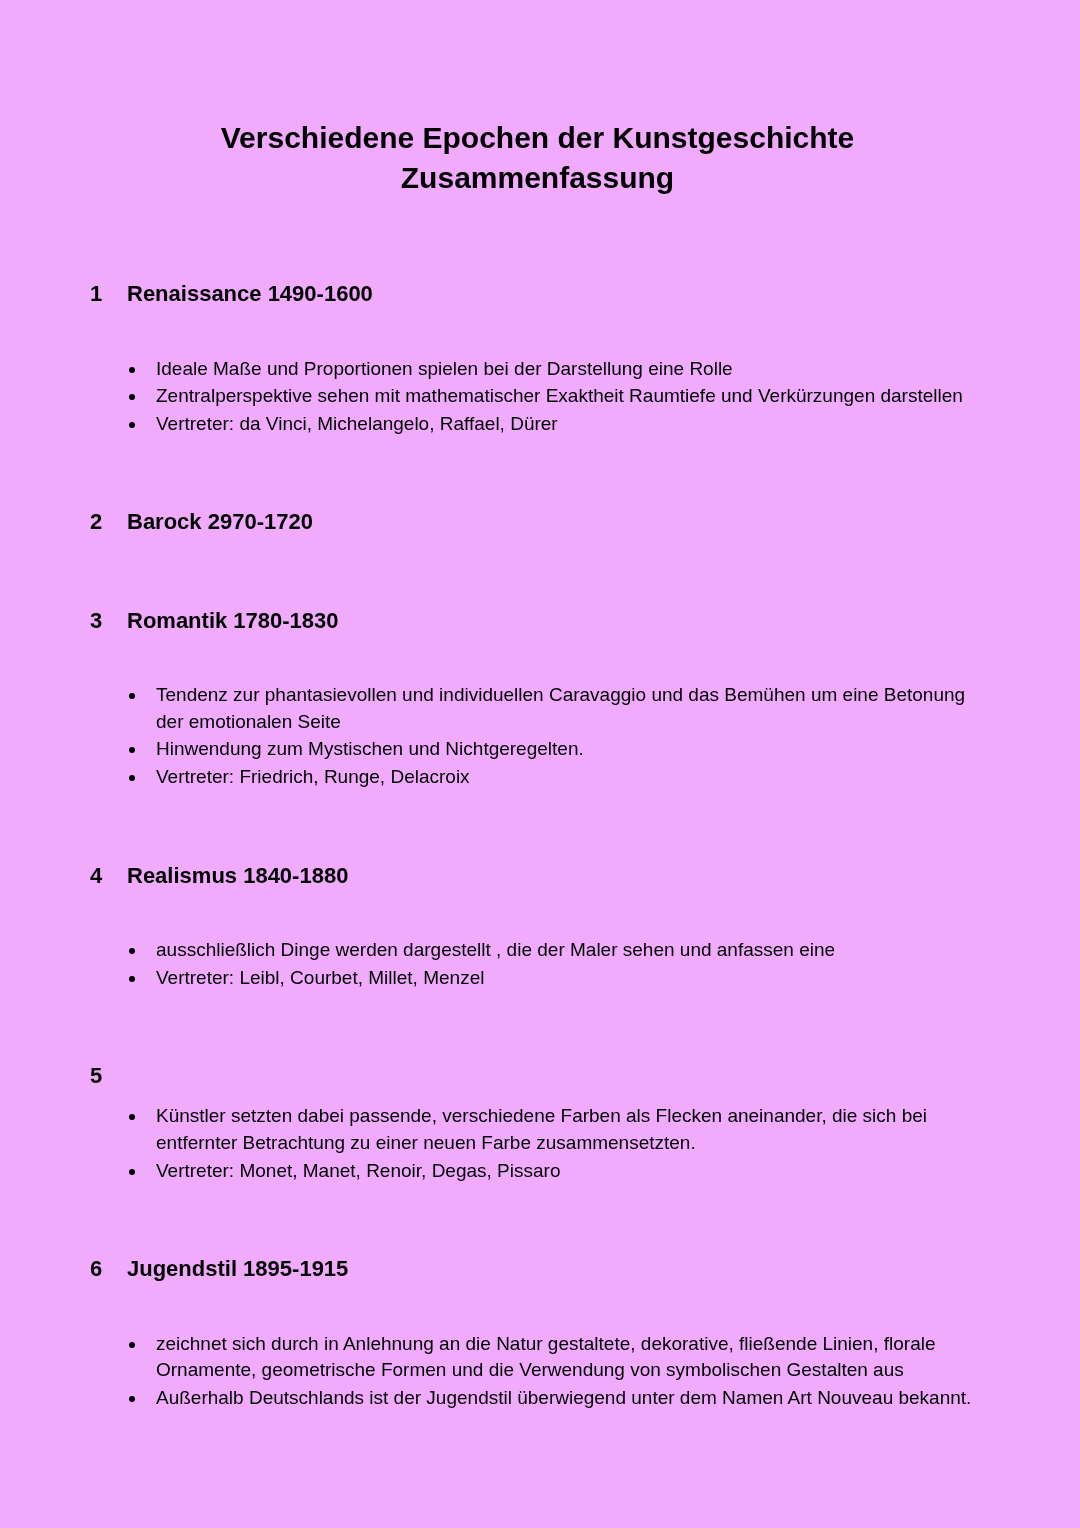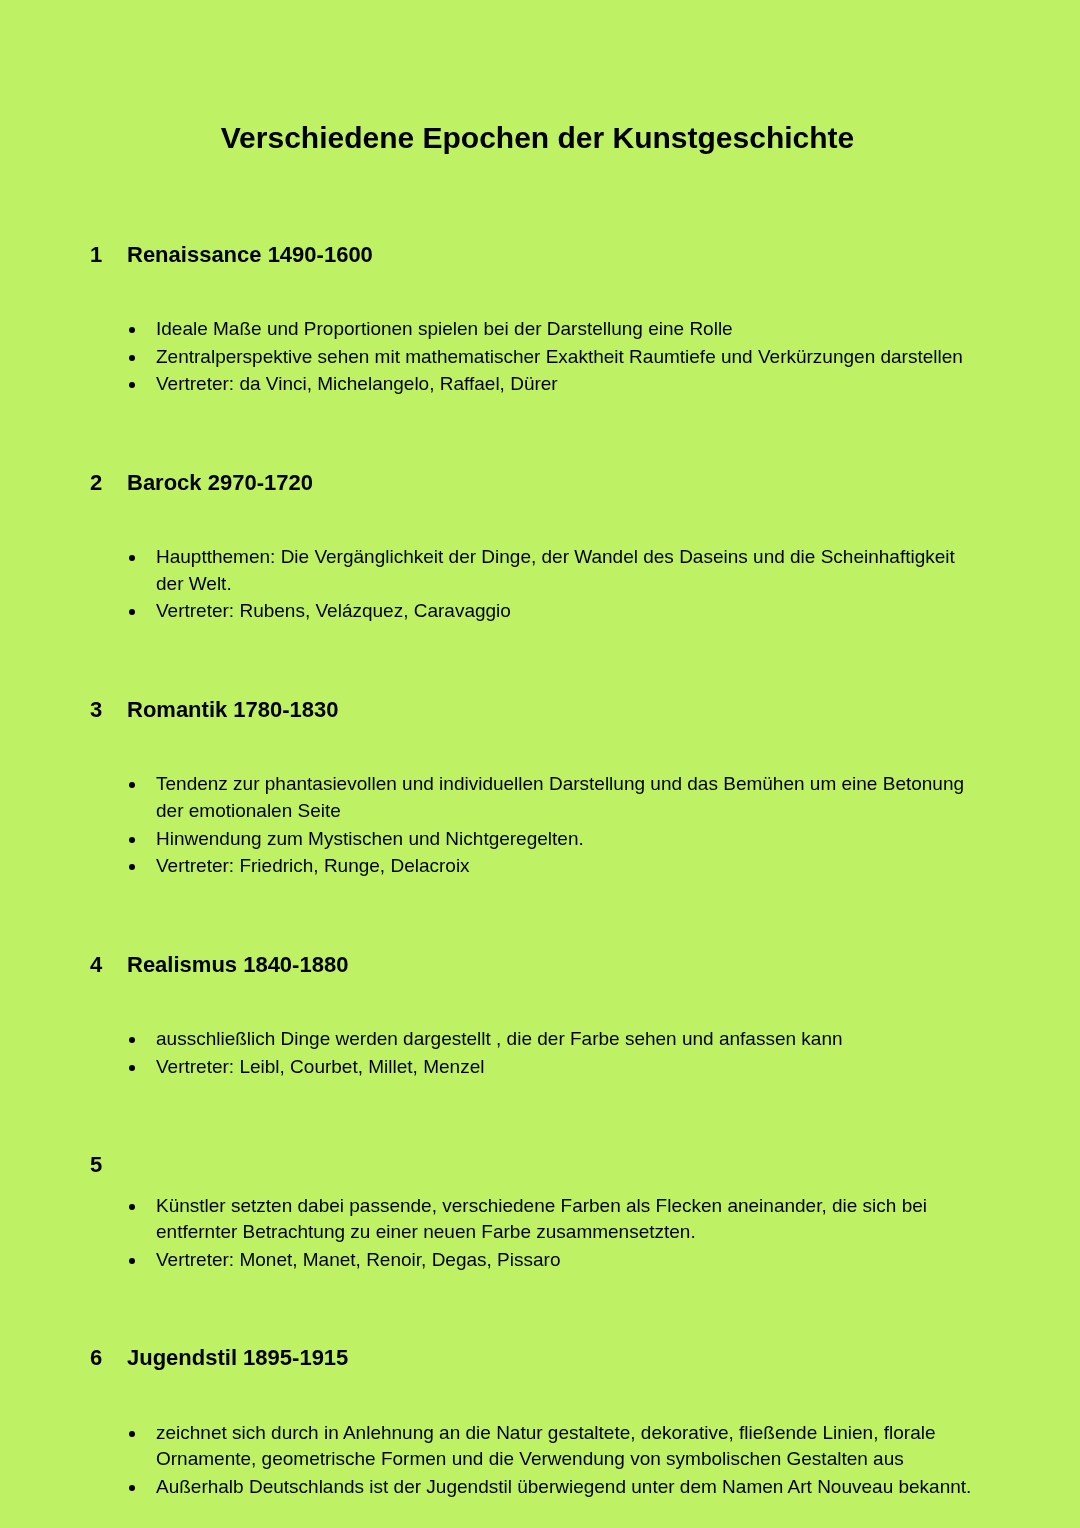--- a/index.html
+++ b/index.html
@@ -5,21 +5,21 @@
   html, body {
     margin: 0;
     padding: 0;
     background: #ffffff;
   }
   .page {
     position: relative;
     width: 1080px;
     height: 1528px;
     box-sizing: border-box;
-    background: #bef264;
+    background: #f0abfc;
     color: #000000;
     font-family: "Liberation Sans", sans-serif;
     padding: 118px 95px 40px 90px;
     overflow: hidden;
   }
   .doc-title {
     text-align: center;
     font-weight: bold;
     font-size: 30px;
     line-height: 1.32;
@@ -54,64 +54,61 @@
     margin: 0 0 1px 0;
   }
 </style>
 </head>
 <body>
 
 <div class="page">
 
   <h1 class="doc-title">
     <span>Verschiedene Epochen der Kunstgeschichte</span><br>
+    <span>Zusammenfassung</span>
   </h1>
 
   <div class="section">
     <div class="section-heading">
       <span class="section-number">1</span>
       <span>Renaissance 1490-1600</span>
     </div>
     <ul class="bullet-list">
       <li>Ideale Maße und Proportionen spielen bei der Darstellung eine Rolle</li>
       <li>Zentralperspektive sehen mit mathematischer Exaktheit Raumtiefe und Verkürzungen darstellen</li>
       <li>Vertreter: da Vinci, Michelangelo, Raffael, Dürer</li>
     </ul>
   </div>
 
   <div class="section">
     <div class="section-heading">
       <span class="section-number">2</span>
       <span>Barock 2970-1720</span>
     </div>
-    <ul class="bullet-list">
-      <li>Hauptthemen: Die Vergänglichkeit der Dinge, der Wandel des Daseins und die Scheinhaftigkeit der Welt.</li>
-      <li>Vertreter: Rubens, Velázquez, Caravaggio</li>
-    </ul>
   </div>
 
   <div class="section">
     <div class="section-heading">
       <span class="section-number">3</span>
       <span>Romantik 1780-1830</span>
     </div>
     <ul class="bullet-list">
-      <li>Tendenz zur phantasievollen und individuellen Darstellung und das Bemühen um eine Betonung der emotionalen Seite</li>
+      <li>Tendenz zur phantasievollen und individuellen Caravaggio und das Bemühen um eine Betonung der emotionalen Seite</li>
       <li>Hinwendung zum Mystischen und Nichtgeregelten.</li>
       <li>Vertreter: Friedrich, Runge, Delacroix</li>
     </ul>
   </div>
 
   <div class="section">
     <div class="section-heading">
       <span class="section-number">4</span>
       <span>Realismus 1840-1880</span>
     </div>
     <ul class="bullet-list">
-      <li>ausschließlich Dinge werden dargestellt , die der Farbe sehen und anfassen kann</li>
+      <li>ausschließlich Dinge werden dargestellt , die der Maler sehen und anfassen eine</li>
       <li>Vertreter: Leibl, Courbet, Millet, Menzel</li>
     </ul>
   </div>
 
   <div class="section">
     <div class="section-heading tight">
       <span class="section-number">5</span>
     </div>
     <ul class="bullet-list">
       <li>Künstler setzten dabei passende, verschiedene Farben als Flecken aneinander, die sich bei entfernter Betrachtung zu einer neuen Farbe zusammensetzten.</li>

